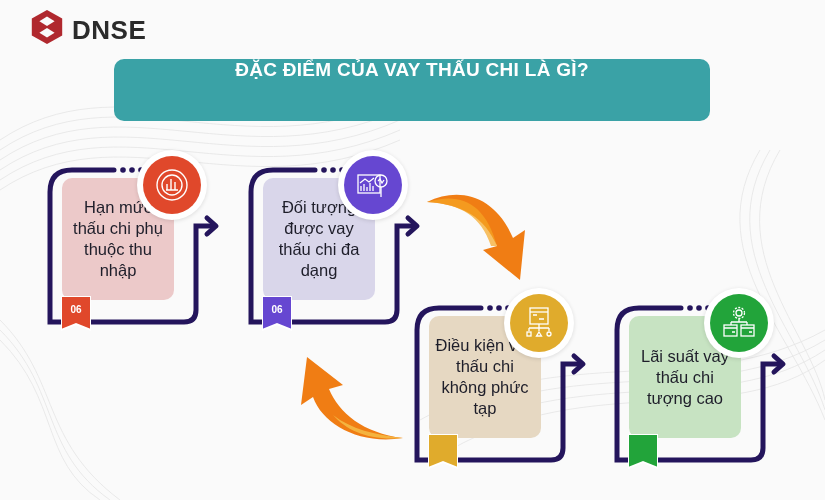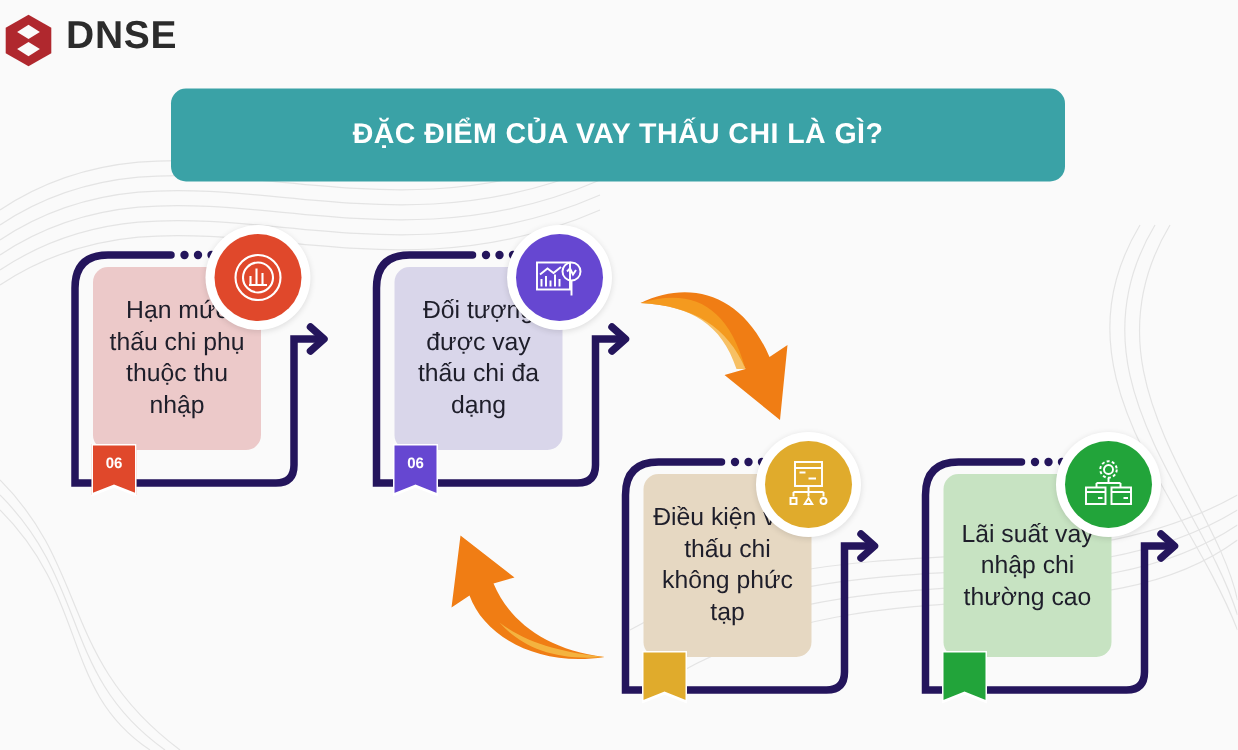--- a/index.html
+++ b/index.html
@@ -2,26 +2,26 @@
 <html><head>
 <meta charset="utf-8">
 <style>
   html, body { margin:0; padding:0; }
   body {
     width:825px; height:500px; position:relative; overflow:hidden;
     background:#fafafa;
     font-family:"Liberation Sans", "DejaVu Sans", sans-serif;
   }
   .bg-waves { position:absolute; left:0; top:0; width:825px; height:500px; }
-  .logo { position:absolute; left:0; top:8px; display:flex; align-items:flex-start; gap:6px; }
+  .logo { position:absolute; left:28px; top:8px; display:flex; align-items:flex-end; gap:6px; }
   .logo-text { font-weight:bold; font-size:26px; color:#2b2b2b; letter-spacing:0.5px; }
   .title-bar {
     position:absolute; left:114px; top:59px; width:596px; height:62px;
     background:#3aa2a6; border-radius:10px;
-    display:flex; align-items:center; justify-content:center;
+    display:flex; align-items:flex-start; justify-content:center;
     color:#fff; font-weight:bold; font-size:19px; letter-spacing:0.3px;
   }
   .card { position:absolute; width:200px; height:200px; }
   .frame { position:absolute; left:0; top:0; width:200px; height:200px; }
   .panel {
     position:absolute; left:18px; top:28px; width:112px; height:122px;
     border-radius:10px;
     display:flex; align-items:center; justify-content:center; text-align:center;
     font-size:16.5px; line-height:21px; color:#1e1e2a;
     padding:8px 4px; box-sizing:border-box;
@@ -166,21 +166,21 @@
 
 <div class="card" style="left:611px; top:288px;">
   <svg class="frame" viewBox="0 0 200 200">
     <path d="M70 20 H28 Q6 20 6 42 V172 H140 Q152 172 152 160 V76 H170" fill="none" stroke="#24155c" stroke-width="5" stroke-linecap="round"></path>
     <path d="M163 68 L172 76 L163 84" fill="none" stroke="#24155c" stroke-width="5" stroke-linecap="round" stroke-linejoin="round"></path>
     <circle cx="79" cy="20" r="2.8" fill="#24155c"></circle>
       <circle cx="88" cy="20" r="2.8" fill="#24155c"></circle>
       <circle cx="97" cy="20" r="2.8" fill="#24155c"></circle>
   </svg>
   <div class="panel" style="background:#c7e3c2;">
-    <span>Lãi suất vay nhập chi thường cao</span>
+    <span>Lãi suất vay thấu chi tượng cao</span>
   </div>
   <div class="icon-circle">
     <div class="icon-inner" style="background:#22a43a;">
       <svg width="36" height="36" viewBox="0 0 36 36" fill="none" stroke="#fff" stroke-width="1.3">
         <circle cx="18" cy="8" r="3"></circle>
           <circle cx="18" cy="8" r="5.5" stroke-dasharray="2 1.5"></circle>
         <path d="M18 13.5 V17 M10 17 H26 M10 17 V20 M26 17 V20"></path>
         <rect x="3" y="20" width="13" height="11"></rect>
           <path d="M3 23 H16 M11 27 H14"></path>
         <rect x="20" y="20" width="13" height="11"></rect>

